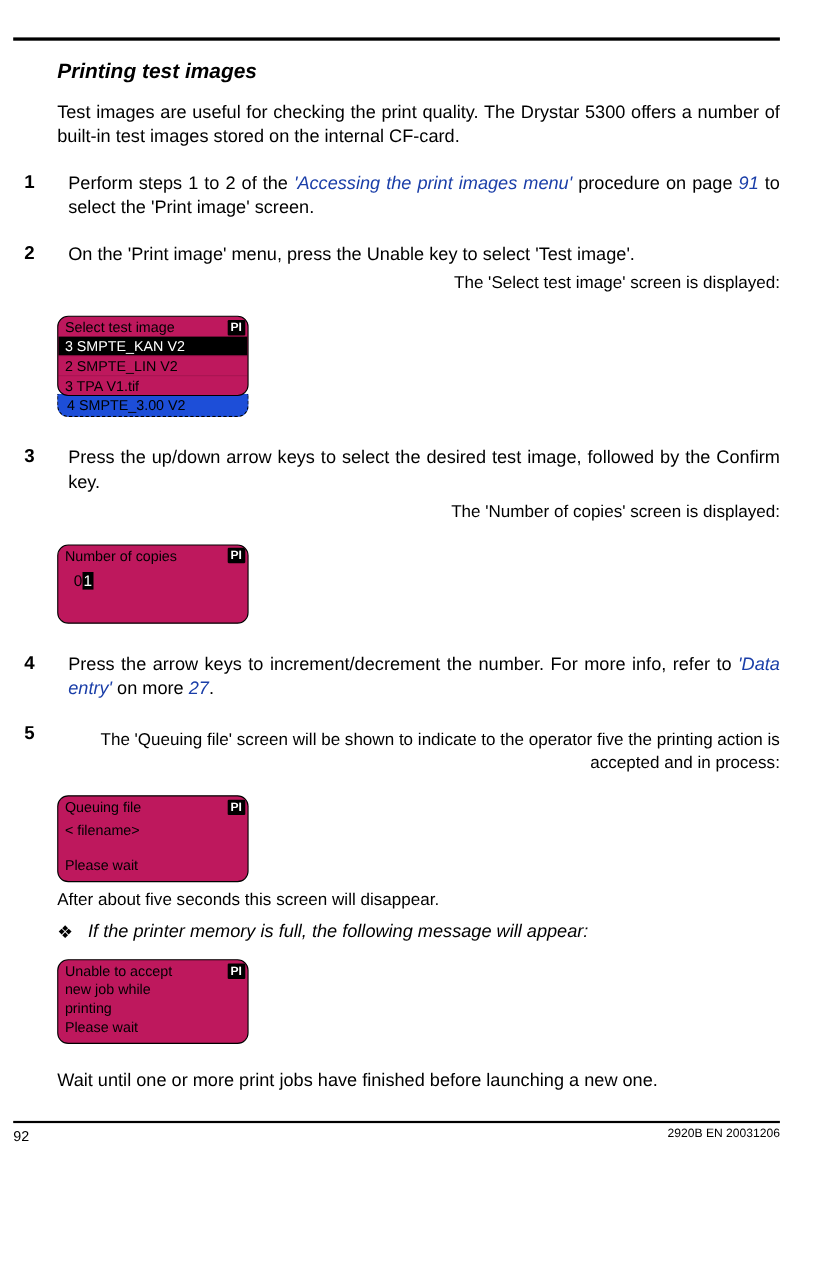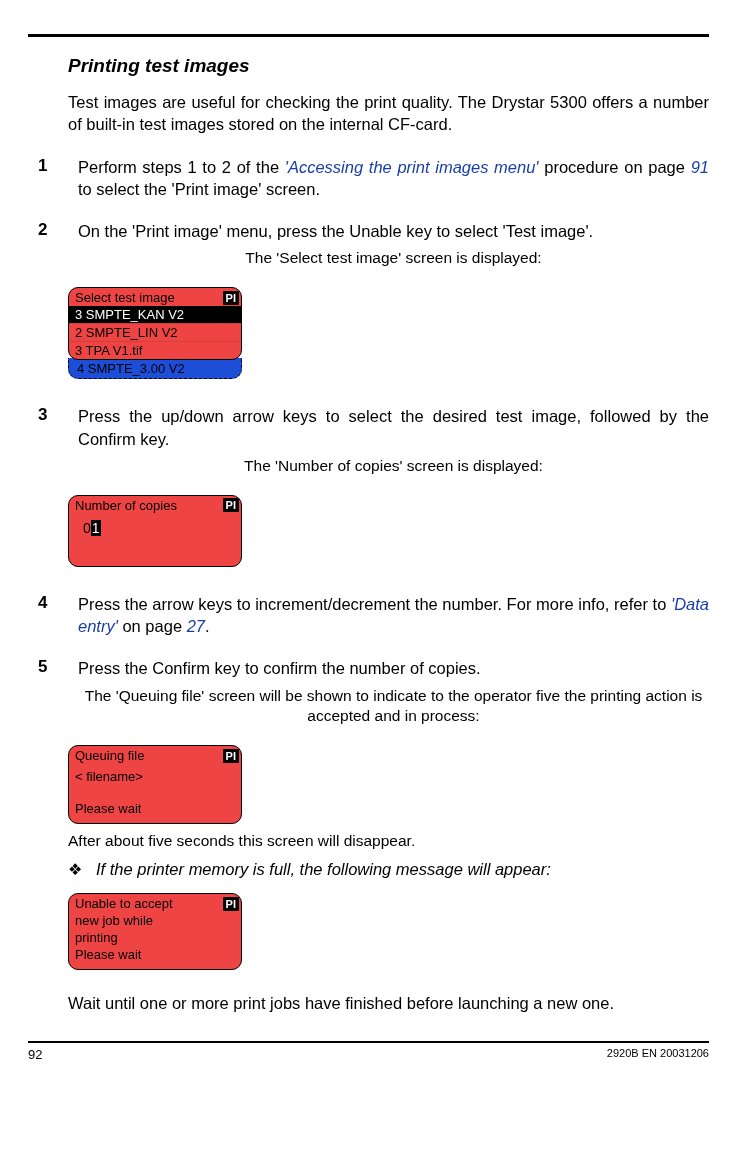--- a/index.html
+++ b/index.html
@@ -4,21 +4,21 @@
 <style>
   body {
     font-family: Arial, Helvetica, sans-serif;
     margin: 0;
     padding: 0;
     background: #fff;
     color: #000;
     width: 741px;
   }
   .page {
-    padding: 28px 32px 8px 28px;
+    padding: 28px 32px 8px 12px;
     position: relative;
     box-sizing: border-box;
   }
   .top-rule {
     border-top: 3px solid #000;
     margin: 6px 0 18px 0;
   }
   .section-title {
     font-weight: bold;
     font-style: italic;
@@ -46,41 +46,41 @@
   .step-body {
     flex: 1;
     font-size: 16.5px;
     line-height: 1.35;
     text-align: justify;
   }
   .step-sub {
     font-size: 15.5px;
     margin-top: 6px;
     margin-bottom: 10px;
-    text-align: center;
+    text-align: right;
   }
   .link {
     color: #1a3ea8;
     font-style: italic;
   }
   .pagenum-link {
     color: #1a3ea8;
     font-style: italic;
   }
 
   
   .lcd {
     margin: 6px 0 8px 40px;
     width: 174px;
     position: relative;
   }
   .lcd-frame {
     border: 1.4px solid #000;
     border-radius: 10px;
-    background: #ef4444;
+    background: #be185d;
     position: relative;
     overflow: hidden;
   }
   .lcd-header {
     display: flex;
     align-items: center;
     font-size: 13px;
     padding: 2px 2px 1px 6px;
   }
   .lcd-header .title {
@@ -247,30 +247,29 @@
         <span>0</span><span class="hl">1</span>
       </div>
     </div>
   </div>
 
   <div style="height:18px"></div>
 
   <div class="step">
     <div class="step-num">4</div>
     <div class="step-body">
-      <span>Press the arrow keys to increment/decrement the number. For more info, refer to </span><span class="link">'Data entry'</span><span> on page </span><span class="pagenum-link">27</span><span>.</span>
+      <span>Press the arrow keys to increment/decrement the number. For more info, refer to </span><span class="link">'Data entry'</span><span> on more </span><span class="pagenum-link">27</span><span>.</span>
     </div>
   </div>
 
   <div style="height:12px"></div>
 
   <div class="step">
     <div class="step-num">5</div>
     <div class="step-body">
-      <span>Press the Confirm key to confirm the number of copies.</span>
       <div class="step-sub">The 'Queuing file' screen will be shown to indicate to the operator five the printing action is accepted and in process:</div>
     </div>
   </div>
 
   <div class="lcd">
     <div class="lcd-frame">
       <div class="lcd-header">
         <span class="title">Queuing file</span>
         <span class="badge">PI</span>
       </div>

